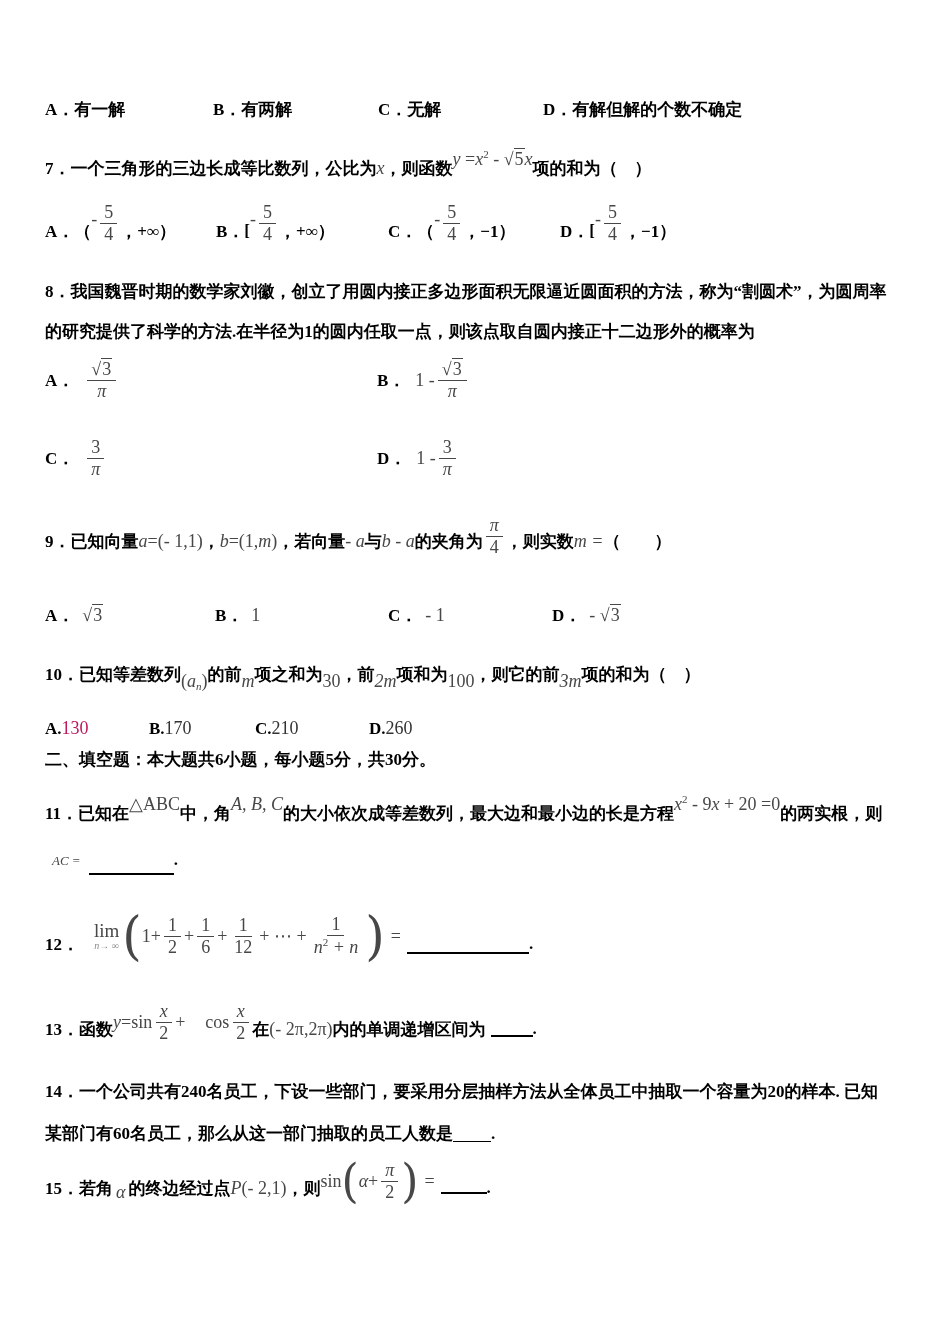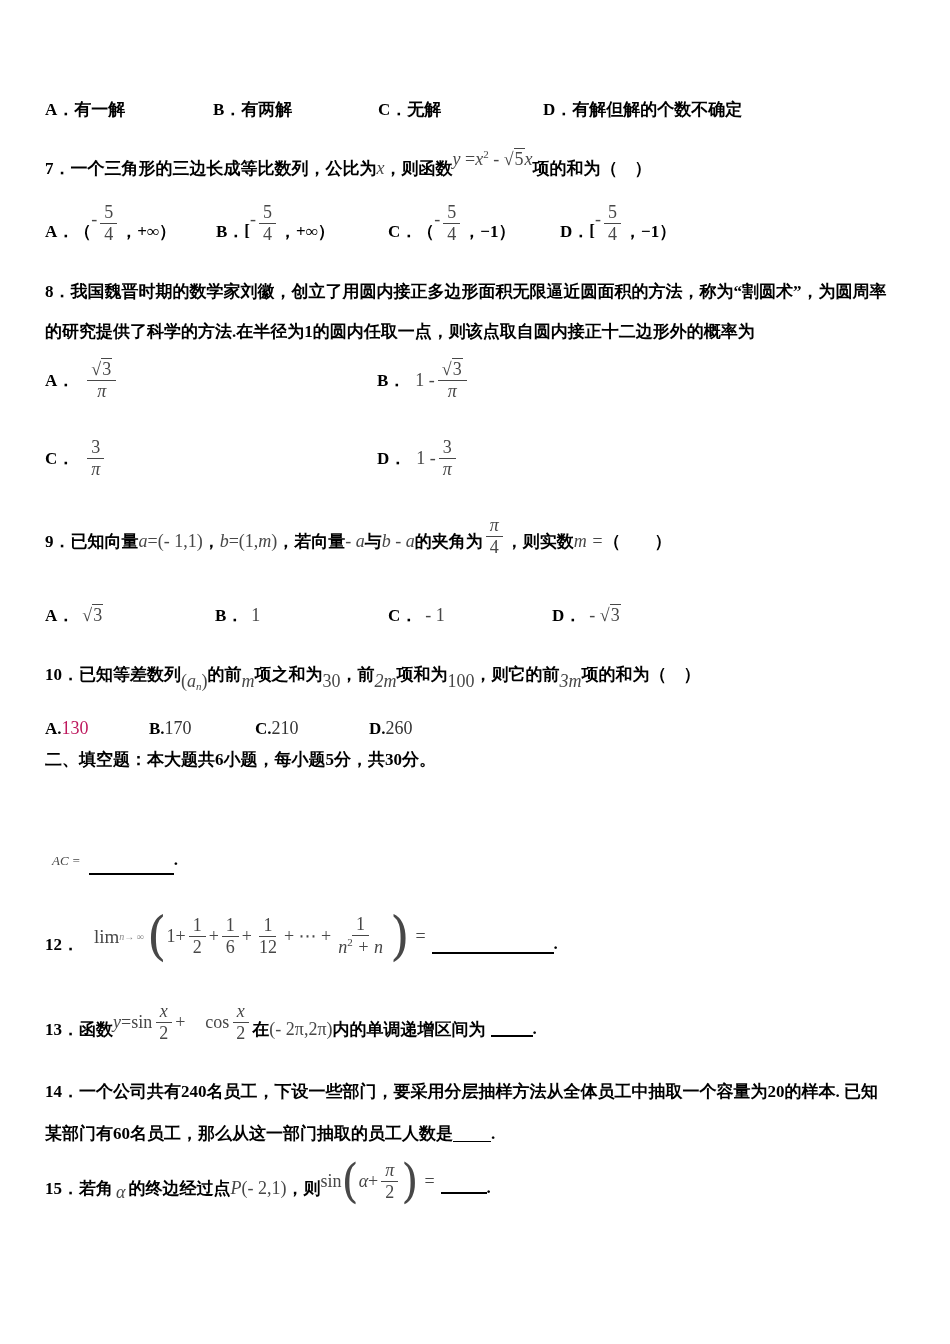--- a/index.html
+++ b/index.html
@@ -16,21 +16,21 @@
   .subn{font-size:11px;vertical-align:-3px;}
   .frac{display:inline-flex;flex-direction:column;align-items:center;line-height:1.15;vertical-align:middle;margin:0 3px;}
   .frac .fn{border-bottom:1px solid currentColor;padding:0 4px;}
   .frac .fd{padding:0 4px;}
   .rad{border-top:1px solid currentColor;padding:0 1px;}
   .b5{position:relative;top:5px;}
   .b7{position:relative;top:7px;}
   .b8{position:relative;top:8px;}
   .m4{position:relative;top:-4px;}
   .bigp{font-size:50px;font-weight:400;color:#474747;line-height:0;transform:scaleY(1.05);font-family:"DejaVu Serif",serif;}
-  .lim{display:inline-flex;flex-direction:row;align-items:center;line-height:1;color:#474747;margin:0 3px;}
+  .lim{display:inline-flex;flex-direction:column;align-items:center;line-height:1;color:#474747;margin:0 3px;}
   .lim .l1{font-size:19px;}
   .lim .l2{font-size:10px;margin-top:1px;color:#8a8a8a;}
   .bk{display:inline-block;height:0;border-bottom:2px solid #000;}
 </style>
 </head>
 <body>
 
 <div class="page">
 
   <div>
@@ -165,20 +165,23 @@
 
   <div>
     <span class="abs" style="left:45px;top:718px"><span class="cn">A.</span><span class="mt" style="color:#be185d">130</span></span>
     <span class="abs" style="left:149px;top:718px"><span class="cn">B.</span><span class="mt" style="color:#333">170</span></span>
     <span class="abs" style="left:255px;top:718px"><span class="cn">C.</span><span class="mt" style="color:#333">210</span></span>
     <span class="abs" style="left:369px;top:718px"><span class="cn">D.</span><span class="mt" style="color:#333">260</span></span>
   </div>
 
   <span class="abs cn" style="left:45px;top:748px">二、填空题：本大题共6小题，每小题5分，共30分。</span>
 
+  <div class="abs" style="left:45px;top:793px">
+    <span class="cn">11．已知在</span><span class="mt up9">△ABC</span><span class="cn">中，角</span><span class="mt it up9">A, B, C</span><span class="cn">的大小依次成等差数列，最大边和最小边的长是方程</span><span class="mt up9"><span class="it">x</span><span class="sup">2</span><span> - 9</span><span class="it">x</span><span> + 20 =0</span></span><span class="cn">的两实根，则</span>
+  </div>
   <div class="abs" style="left:52px;top:850px">
     <span class="mt it" style="font-size:13px">AC =</span>
     <span class="bk" style="width:85px;vertical-align:-10px;margin-left:4px"></span><span class="cn">.</span>
   </div>
 
   <div class="row" style="left:45px;top:904px;height:64px">
     <span class="cn b8" style="margin-right:12px">12．</span>
     <span class="lim">
         <span class="l1">lim</span>
         <span class="l2 it">n→ ∞</span>

